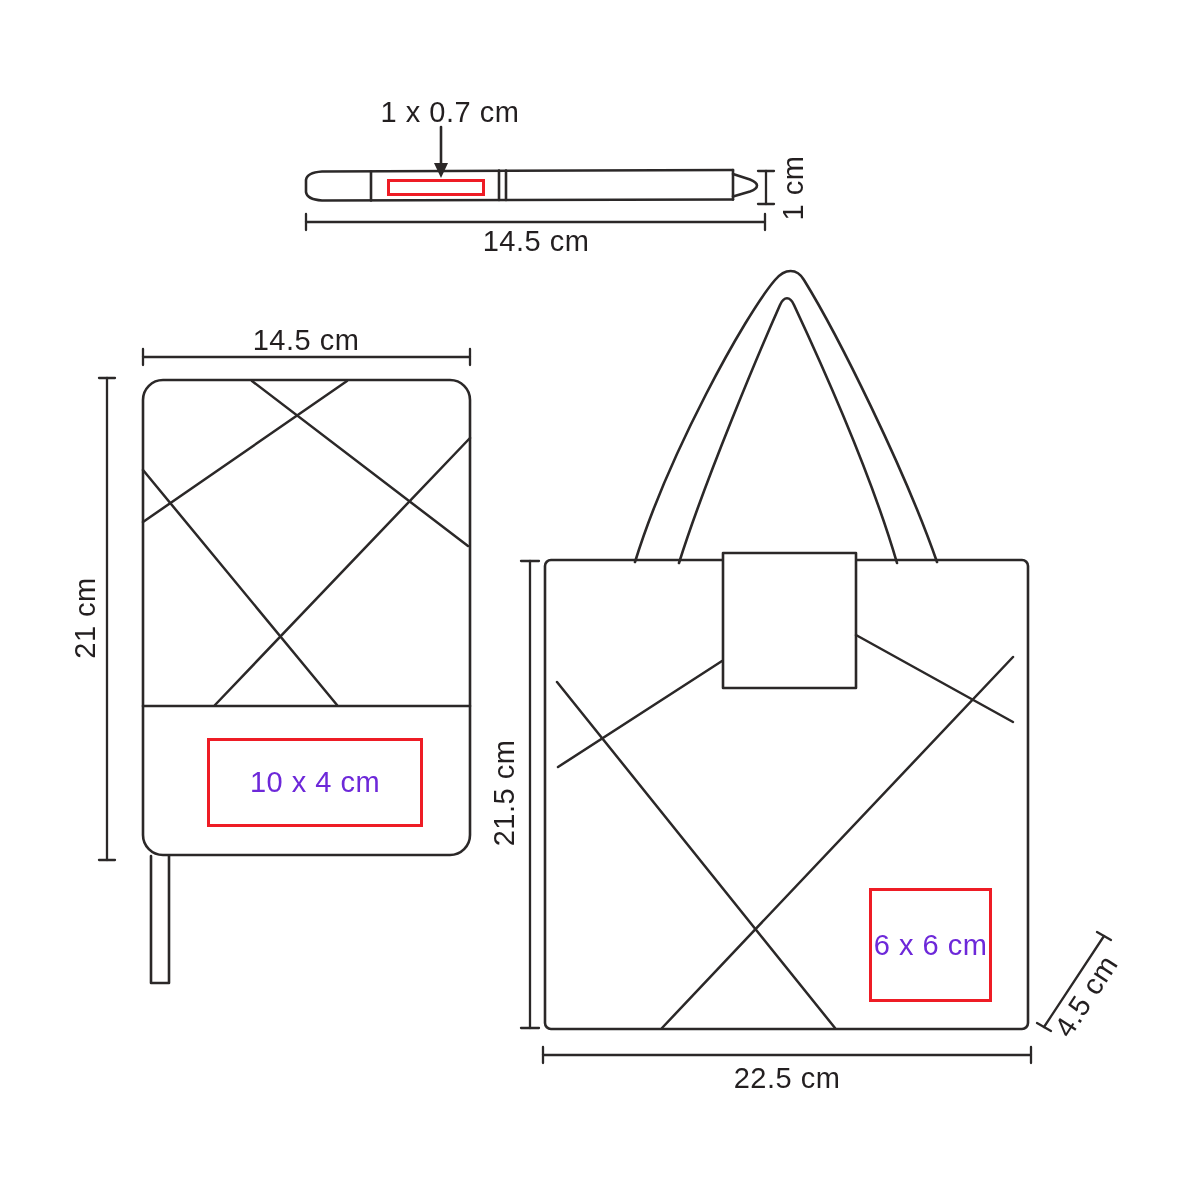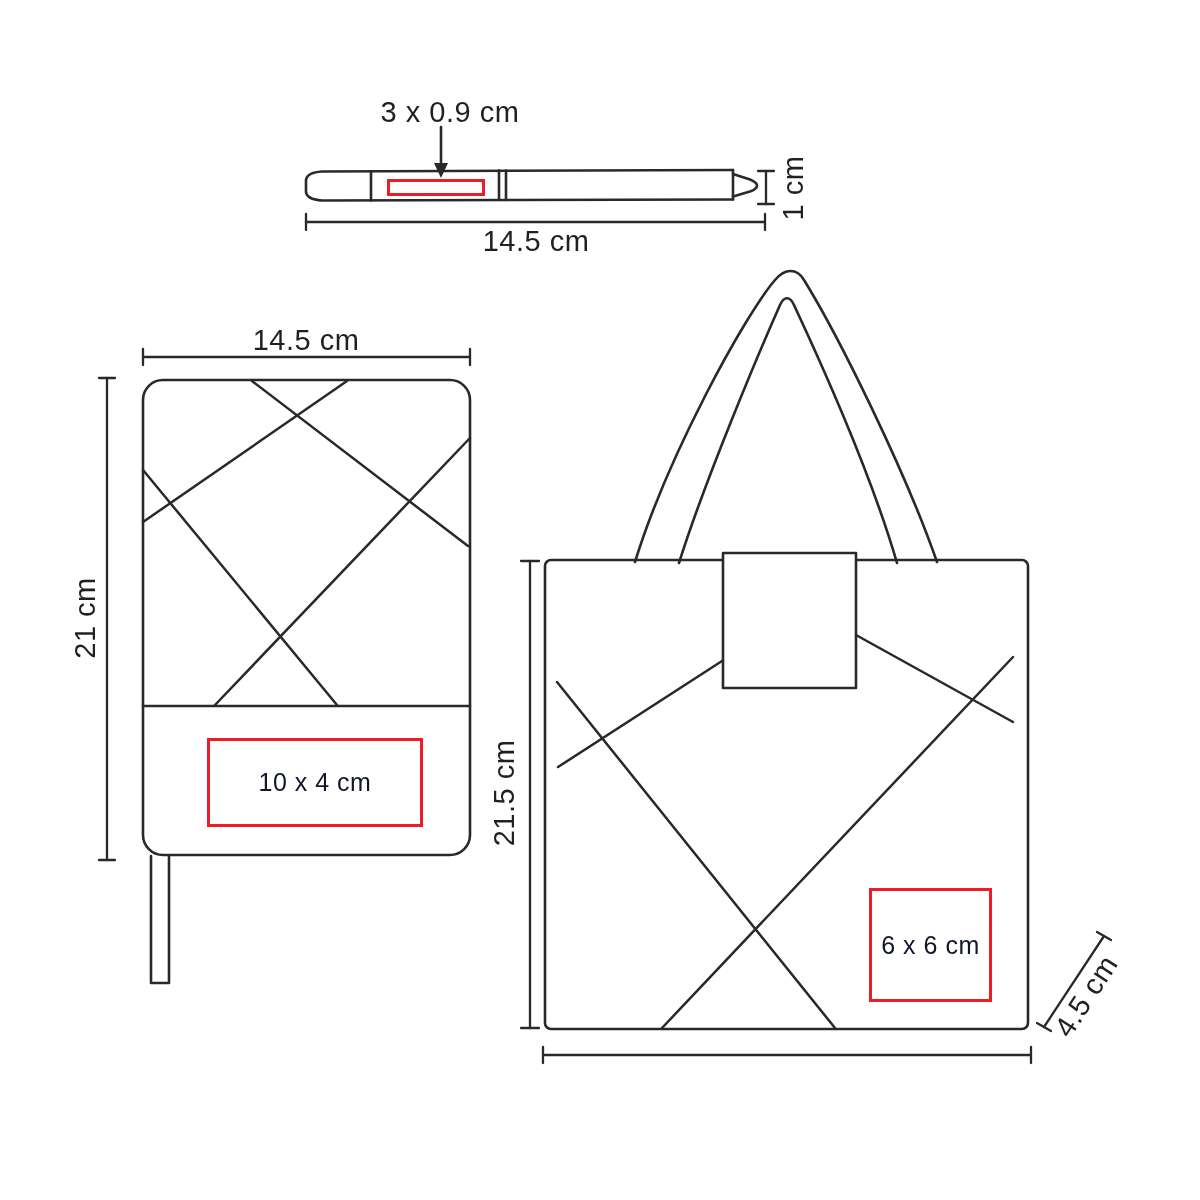--- a/index.html
+++ b/index.html
@@ -10,21 +10,21 @@
   svg.art{position:absolute;left:0;top:0;width:1200px;height:1200px;}
   .lbl{
     position:absolute;font-size:29px;letter-spacing:.5px;color:#231f20;
     text-align:center;line-height:30px;white-space:nowrap;
   }
   .rot90{transform:rotate(-90deg);transform-origin:center center;}
   .rot57{transform:rotate(-57deg);transform-origin:center center;}
   .print-area{
     position:absolute;border:3px solid #ee1c25;box-sizing:border-box;
     display:flex;align-items:center;justify-content:center;
-    font-size:25px;letter-spacing:.5px;color:#0f172a;background:transparent;
+    font-size:29px;letter-spacing:.5px;color:#6d28d9;background:transparent;
   }
 </style>
 </head>
 <body>
 
 <div class="canvas">
 
   <svg class="art" viewBox="0 0 1200 1200" fill="none" stroke="#2b2828" stroke-width="2.6" stroke-linecap="round" stroke-linejoin="round">
 
     <g>
@@ -110,28 +110,29 @@
   <div class="print-area" style="left:387px;top:179px;width:98px;height:17px;"></div>
 
   <div class="print-area" style="left:207px;top:738px;width:216px;height:89px;">
     <span>10 x 4 cm</span>
   </div>
 
   <div class="print-area" style="left:869px;top:888px;width:123px;height:114px;">
     <span>6 x 6 cm</span>
   </div>
 
-  <div class="lbl" style="left:330px;top:97px;width:240px;">3 x 0.9 cm</div>
+  <div class="lbl" style="left:330px;top:97px;width:240px;">1 x 0.7 cm</div>
 
   <div class="lbl" style="left:416px;top:226px;width:240px;">14.5 cm</div>
 
   <div class="lbl rot90" style="left:733px;top:173px;width:120px;height:30px;">1 cm</div>
 
   <div class="lbl" style="left:186px;top:325px;width:240px;">14.5 cm</div>
 
   <div class="lbl rot90" style="left:25px;top:603px;width:120px;height:30px;">21 cm</div>
 
   <div class="lbl rot90" style="left:444px;top:778px;width:120px;height:30px;">21.5 cm</div>
 
+  <div class="lbl" style="left:667px;top:1063px;width:240px;">22.5 cm</div>
 
   <div class="lbl rot57" style="left:1026px;top:981px;width:120px;height:30px;">4.5 cm</div>
 
 </div>
 
 </body></html>

